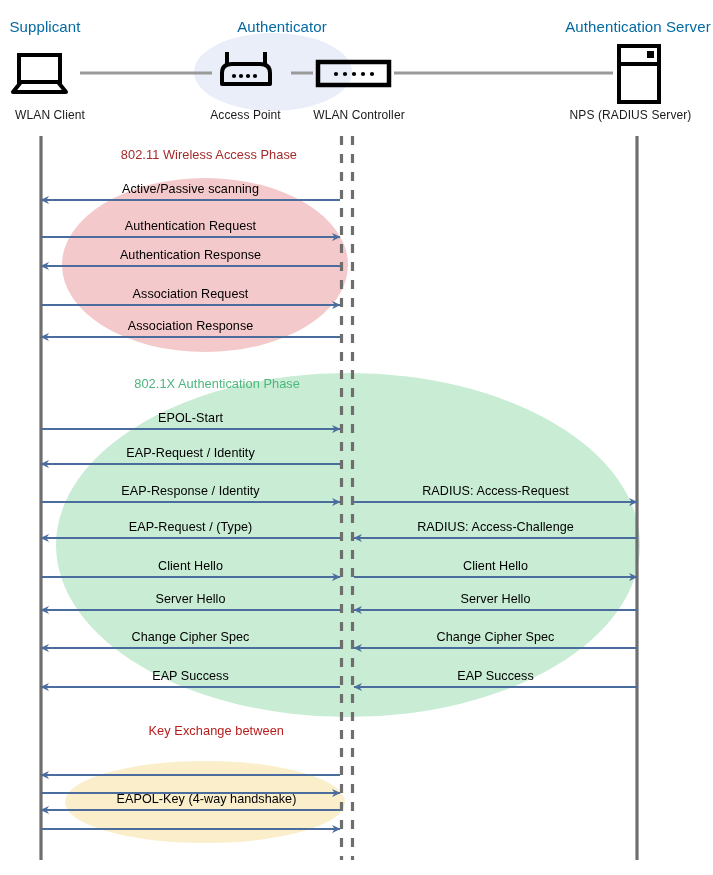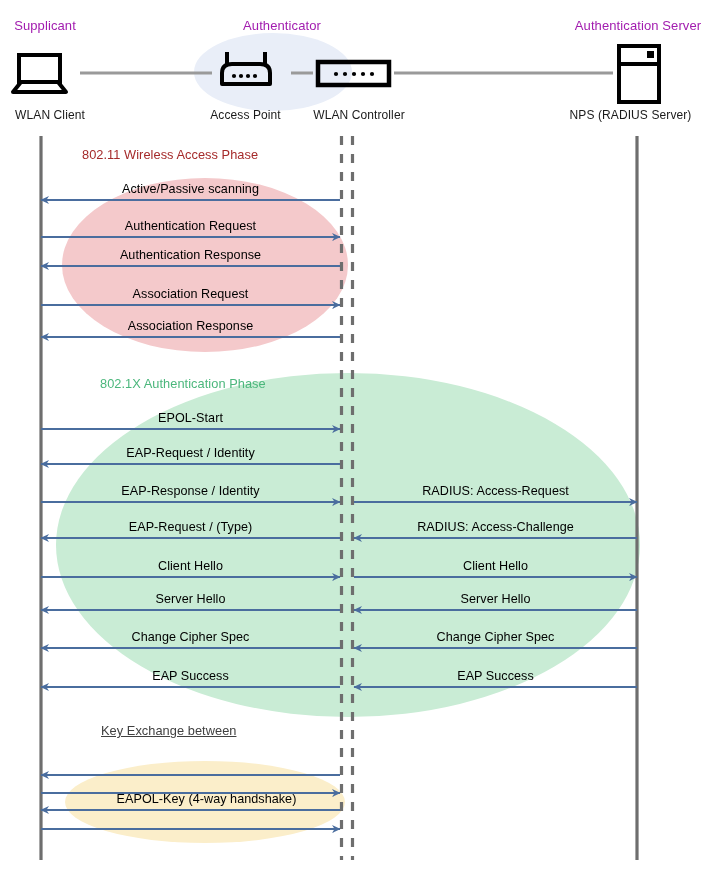--- a/index.html
+++ b/index.html
@@ -20,22 +20,22 @@
   }
   #diagram-svg {
     position: absolute;
     top: 0;
     left: 0;
     width: 713px;
     height: 875px;
   }
   .actor-title {
     position: absolute;
-    font-size: 13px;
-    color: #a21caf;
+    font-size: 15px;
+    color: #0369a1;
     white-space: nowrap;
     text-align: center;
     letter-spacing: 0.1px;
   }
   .actor-caption {
     position: absolute;
     font-size: 12px;
     color: #1a1a1a;
     white-space: nowrap;
     text-align: center;
@@ -46,21 +46,21 @@
     font-size: 12.6px;
     color: #000000;
     white-space: nowrap;
     text-align: center;
     letter-spacing: 0.05px;
   }
   .phase-label {
     position: absolute;
     font-size: 12.8px;
     white-space: nowrap;
-    text-align: left;
+    text-align: right;
     line-height: 1.45;
     letter-spacing: 0.05px;
   }
 </style>
 </head>
 <body>
 
 <div id="diagram-root">
 
   <svg id="diagram-svg" viewBox="0 0 713 875">
@@ -163,21 +163,21 @@
   <div class="actor-title" style="left:222px; top:18px; width:120px;">Authenticator</div>
   <div class="actor-title" style="left:548px; top:18px; width:180px;">Authentication Server</div>
 
   <div class="actor-caption" style="left:0px; top:108px; width:100px;">WLAN Client</div>
   <div class="actor-caption" style="left:197px; top:108px; width:97px;">Access Point</div>
   <div class="actor-caption" style="left:297px; top:108px; width:124px;">WLAN Controller</div>
   <div class="actor-caption" style="left:548px; top:108px; width:165px;">NPS (RADIUS Server)</div>
 
   <div class="phase-label" style="left:82px; top:146px; width:215px; color:#a52a2a;">802.11 Wireless Access Phase</div>
   <div class="phase-label" style="left:100px; top:375px; width:200px; color:#4bb77c;">802.1X Authentication Phase</div>
-  <div class="phase-label" style="left:101px; top:722px; width:195px; color:#404040;text-decoration:underline;">
+  <div class="phase-label" style="left:89px; top:722px; width:195px; color:#b91c1c;">
     <div>Key Exchange between</div>
   </div>
 
   <div id="labels-layer">
       <div class="msg-label" style="left: 40.5px; width: 300px; top: 182px;">Active/Passive scanning</div>
       <div class="msg-label" style="left: 40.5px; width: 300px; top: 219px;">Authentication Request</div>
       <div class="msg-label" style="left: 40.5px; width: 300px; top: 248px;">Authentication Response</div>
       <div class="msg-label" style="left: 40.5px; width: 300px; top: 287px;">Association Request</div>
       <div class="msg-label" style="left: 40.5px; width: 300px; top: 319px;">Association Response</div>
       <div class="msg-label" style="left: 40.5px; width: 300px; top: 411px;">EPOL-Start</div>

